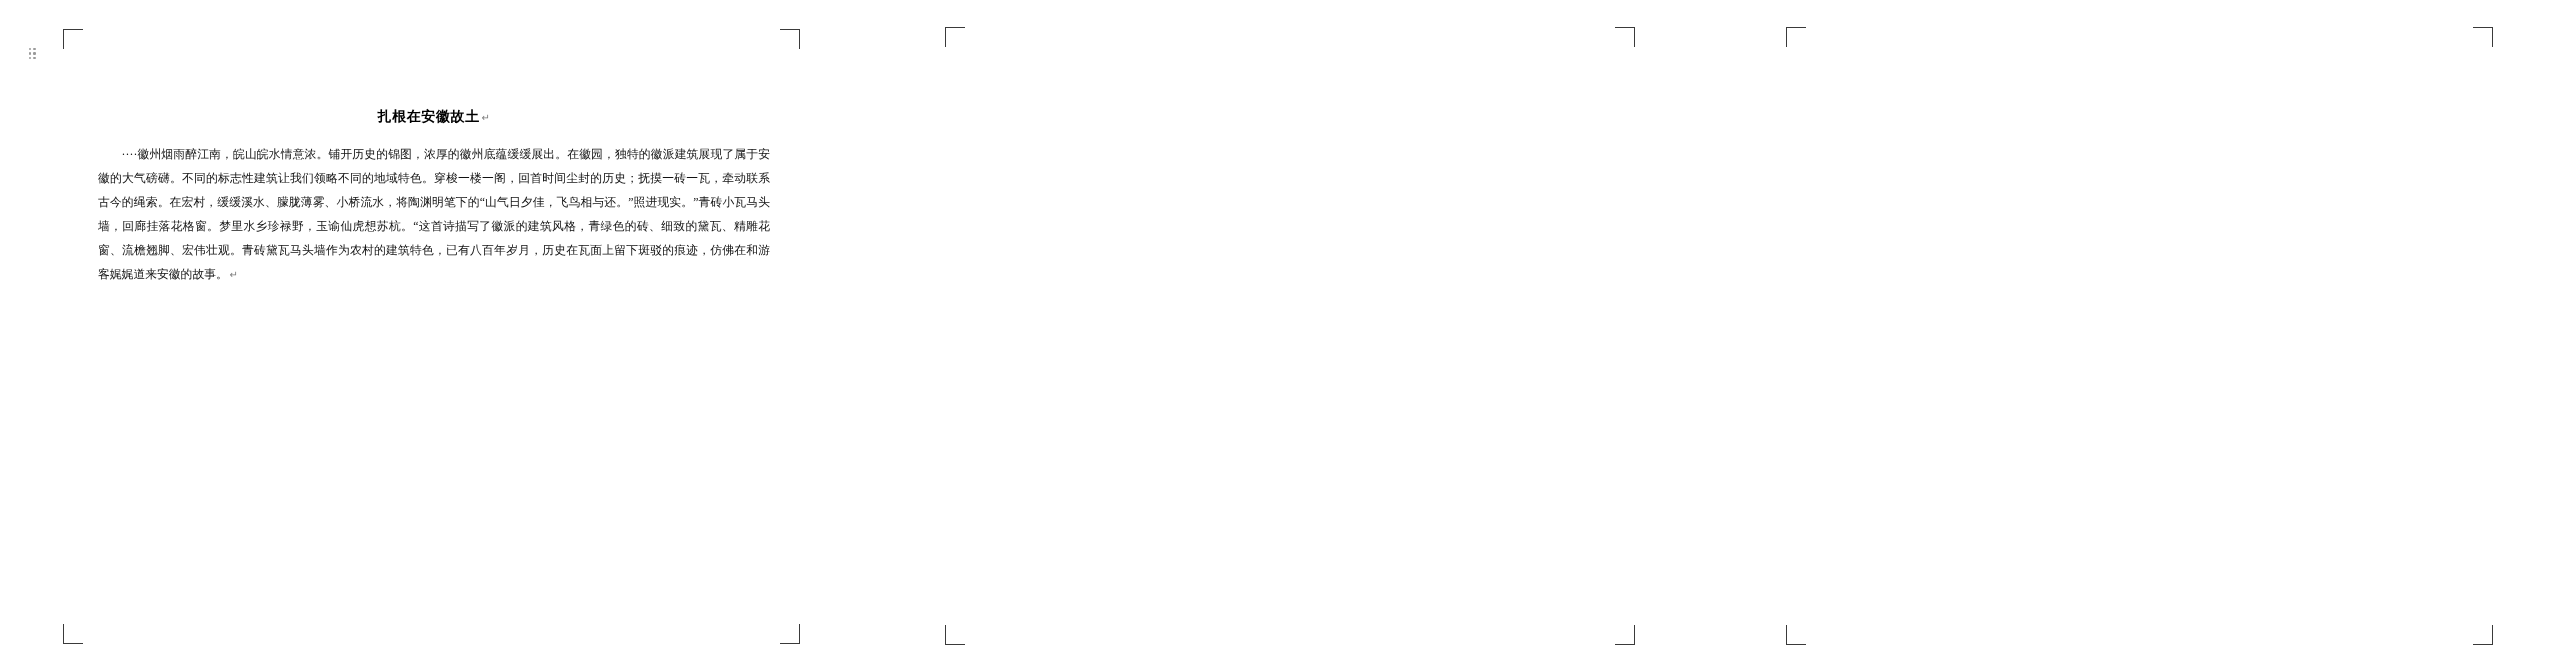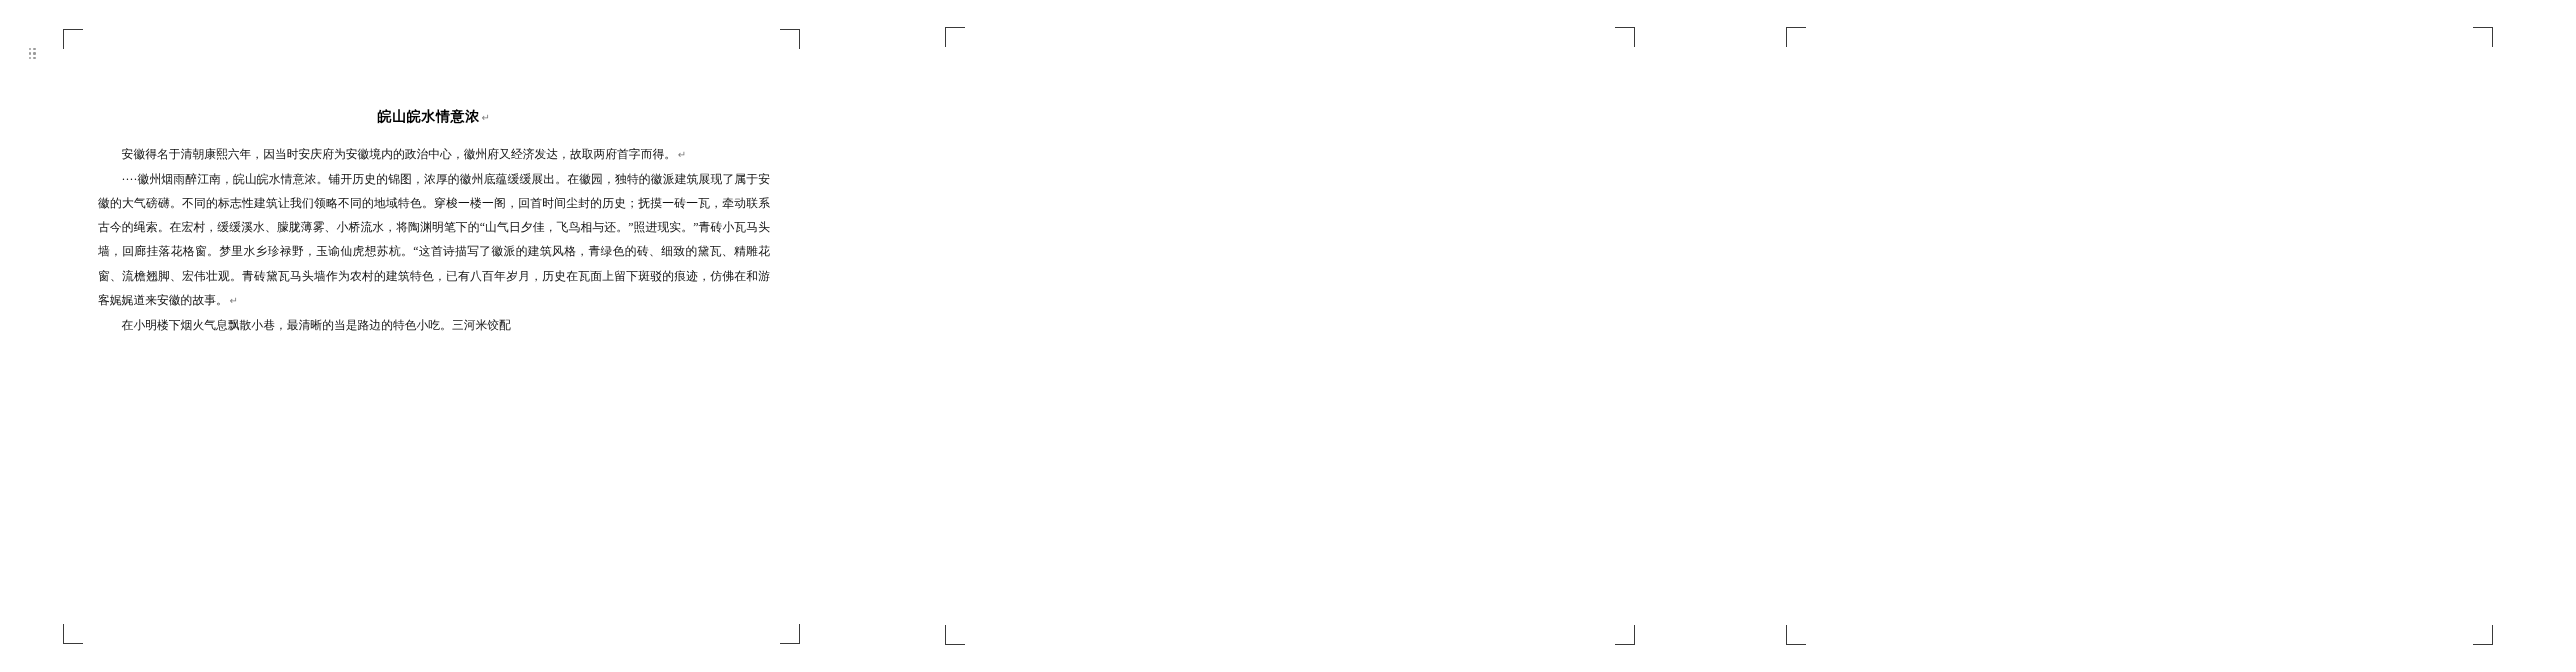--- a/index.html
+++ b/index.html
@@ -112,24 +112,22 @@
     <div class="handle">
       <i></i>
         <i></i>
         <i></i>
         <i></i>
         <i></i>
         <i></i>
     </div>
 
     <div class="page-body">
-      <h1 class="doc-title"><span>皖山皖水情意浓</span><span class="pilcrow">↵</span></h1>
-      <p class="para"><span>安徽得名于清朝康熙六年，因当时安庆府为安徽境内的政治中心，徽州府又经济发达，故取两府首字而得。</span><span class="pilcrow">↵</span></p>
+      <h1 class="doc-title"><span>扎根在安徽故土</span><span class="pilcrow">↵</span></h1>
       <p class="para"><span>····徽州烟雨醉江南，皖山皖水情意浓。铺开历史的锦图，浓厚的徽州底蕴缓缓展出。在徽园，独特的徽派建筑展现了属于安徽的大气磅礴。不同的标志性建筑让我们领略不同的地域特色。穿梭一楼一阁，回首时间尘封的历史；抚摸一砖一瓦，牵动联系古今的绳索。在宏村，缓缓溪水、朦胧薄雾、小桥流水，将陶渊明笔下的“山气日夕佳，飞鸟相与还。”照进现实。”青砖小瓦马头墙，回廊挂落花格窗。梦里水乡珍禄野，玉谕仙虎想苏杭。“这首诗描写了徽派的建筑风格，青绿色的砖、细致的黛瓦、精雕花窗、流檐翘脚、宏伟壮观。青砖黛瓦马头墙作为农村的建筑特色，已有八百年岁月，历史在瓦面上留下斑驳的痕迹，仿佛在和游客娓娓道来安徽的故事。</span><span class="pilcrow">↵</span></p>
-      <p class="para"><span>在小明楼下烟火气息飘散小巷，最清晰的当是路边的特色小吃。三河米饺配</span></p>
     </div>
   </div>
 
   <div class="page page-2">
     <div class="crop tl" style="left:87px; top:27px;"></div>
     <div class="crop tr" style="left:757px; top:27px;"></div>
     <div class="crop bl" style="left:87px; top:625px;"></div>
     <div class="crop br" style="left:757px; top:625px;"></div>
 
   </div>

